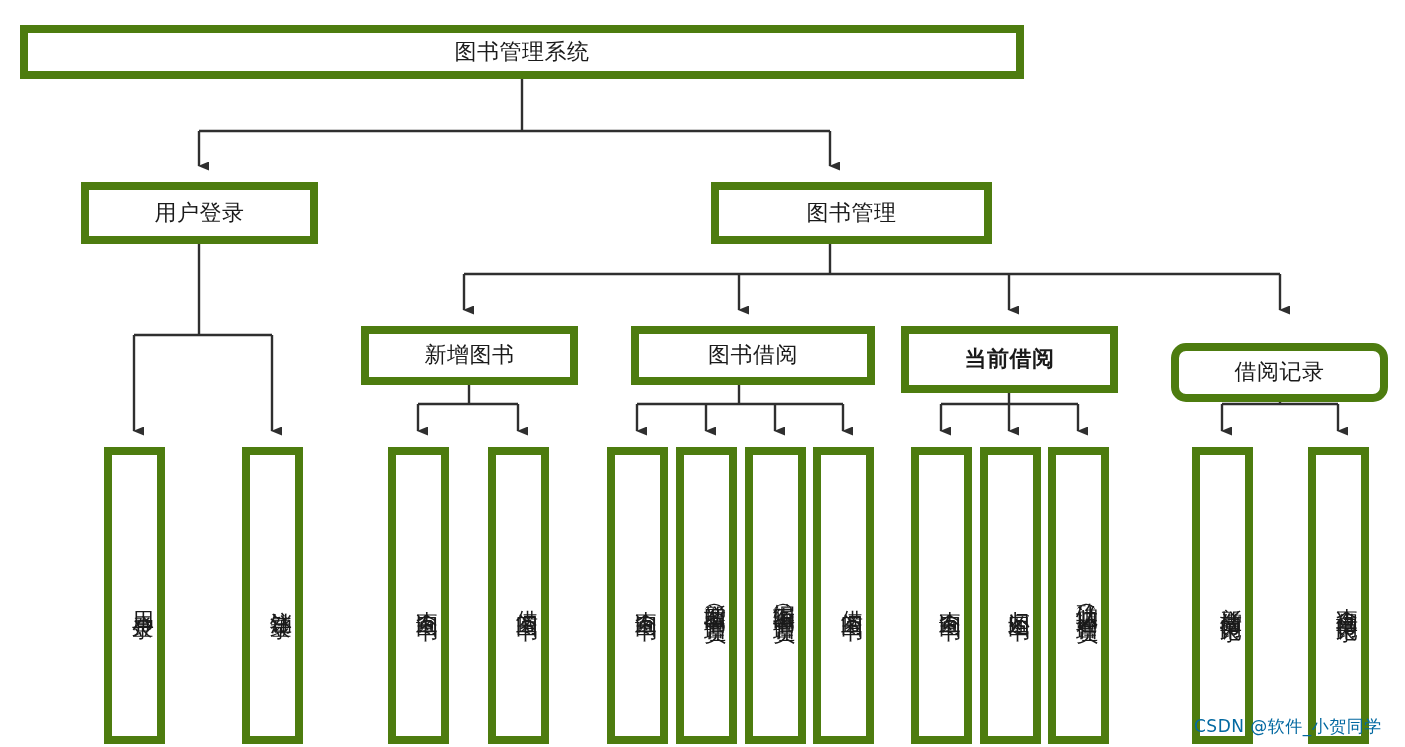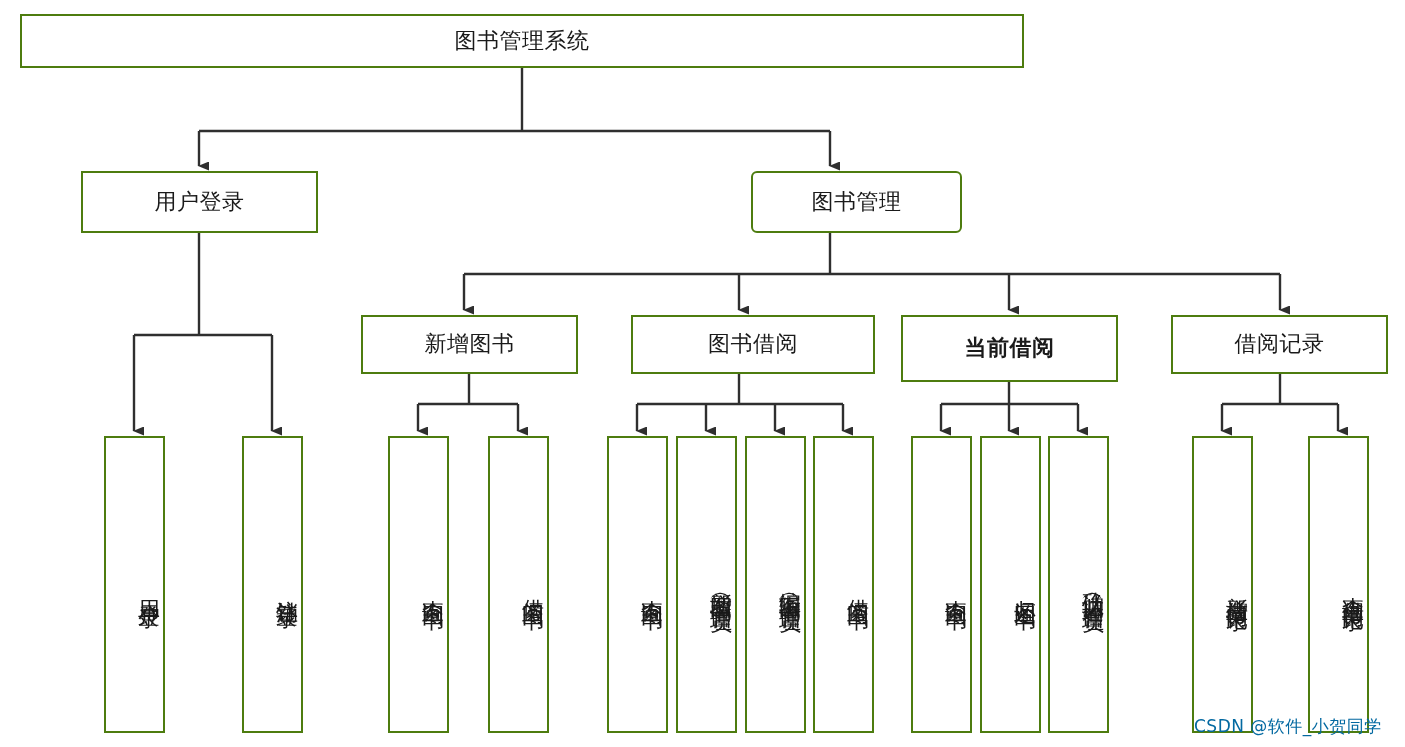--- a/index.html
+++ b/index.html
@@ -22,26 +22,27 @@
     position: absolute;
     left: 0;
     top: 0;
     width: 1405px;
     height: 747px;
   }
   .node-box {
     position: absolute;
     box-sizing: border-box;
     background: #ffffff;
-    border: 2px solid #4d7c0f;
+    border: 8px solid #4d7c0f;
     display: flex;
     align-items: center;
     justify-content: center;
     color: #1a1a1a;
     letter-spacing: 0.5px;
+    margin-top: 11px;
   }
   .node-h {
     font-size: 22px;
     line-height: 1.1;
     writing-mode: horizontal-tb;
   }
   .node-v {
     writing-mode: vertical-rl;
     text-orientation: upright;
     font-size: 22px;
@@ -113,26 +114,26 @@
       <path d="M 1280,374 L 1280,404"></path>
       <path d="M 1222,404 L 1338,404"></path>
       <path d="M 1222,404 L 1222,431" marker-end="url(#arrowhead)"></path>
       <path d="M 1338,404 L 1338,431" marker-end="url(#arrowhead)"></path>
     </g>
   </svg>
 
   <div class="node-box node-h" style="left:20px; top:14px; width:1004px; height:54px;">图书管理系统</div>
 
   <div class="node-box node-h" style="left:81px; top:171px; width:237px; height:62px;">用户登录</div>
-  <div class="node-box node-h" style="left:751px; top:171px; width:211px; height:62px;border-radius:6px;">图书管理</div>
+  <div class="node-box node-h" style="left:711px; top:171px; width:281px; height:62px;">图书管理</div>
 
   <div class="node-box node-h" style="left:361px; top:315px; width:217px; height:59px;">新增图书</div>
   <div class="node-box node-h" style="left:631px; top:315px; width:244px; height:59px;">图书借阅</div>
   <div class="node-box node-h" style="left:901px; top:315px; width:217px; height:67px;font-weight:bold;">当前借阅</div>
-  <div class="node-box node-h" style="left:1171px; top:315px; width:217px; height:59px;">借阅记录</div>
+  <div class="node-box node-h" style="left:1171px; top:332px; width:217px; height:59px;border-radius:15px;">借阅记录</div>
 
   <div class="node-box node-v" style="left:104px; top:436px; width:61px; height:297px;">用户登录</div>
   <div class="node-box node-v" style="left:242px; top:436px; width:61px; height:297px;">注销登录</div>
 
   <div class="node-box node-v" style="left:388px; top:436px; width:61px; height:297px;">查询图书</div>
   <div class="node-box node-v" style="left:488px; top:436px; width:61px; height:297px;">借阅图书</div>
 
   <div class="node-box node-v" style="left:607px; top:436px; width:61px; height:297px;">查询图书</div>
   <div class="node-box node-v" style="left:676px; top:436px; width:61px; height:297px;">新增图书（管理员）</div>
   <div class="node-box node-v" style="left:745px; top:436px; width:61px; height:297px;">编辑图书（管理员）</div>

